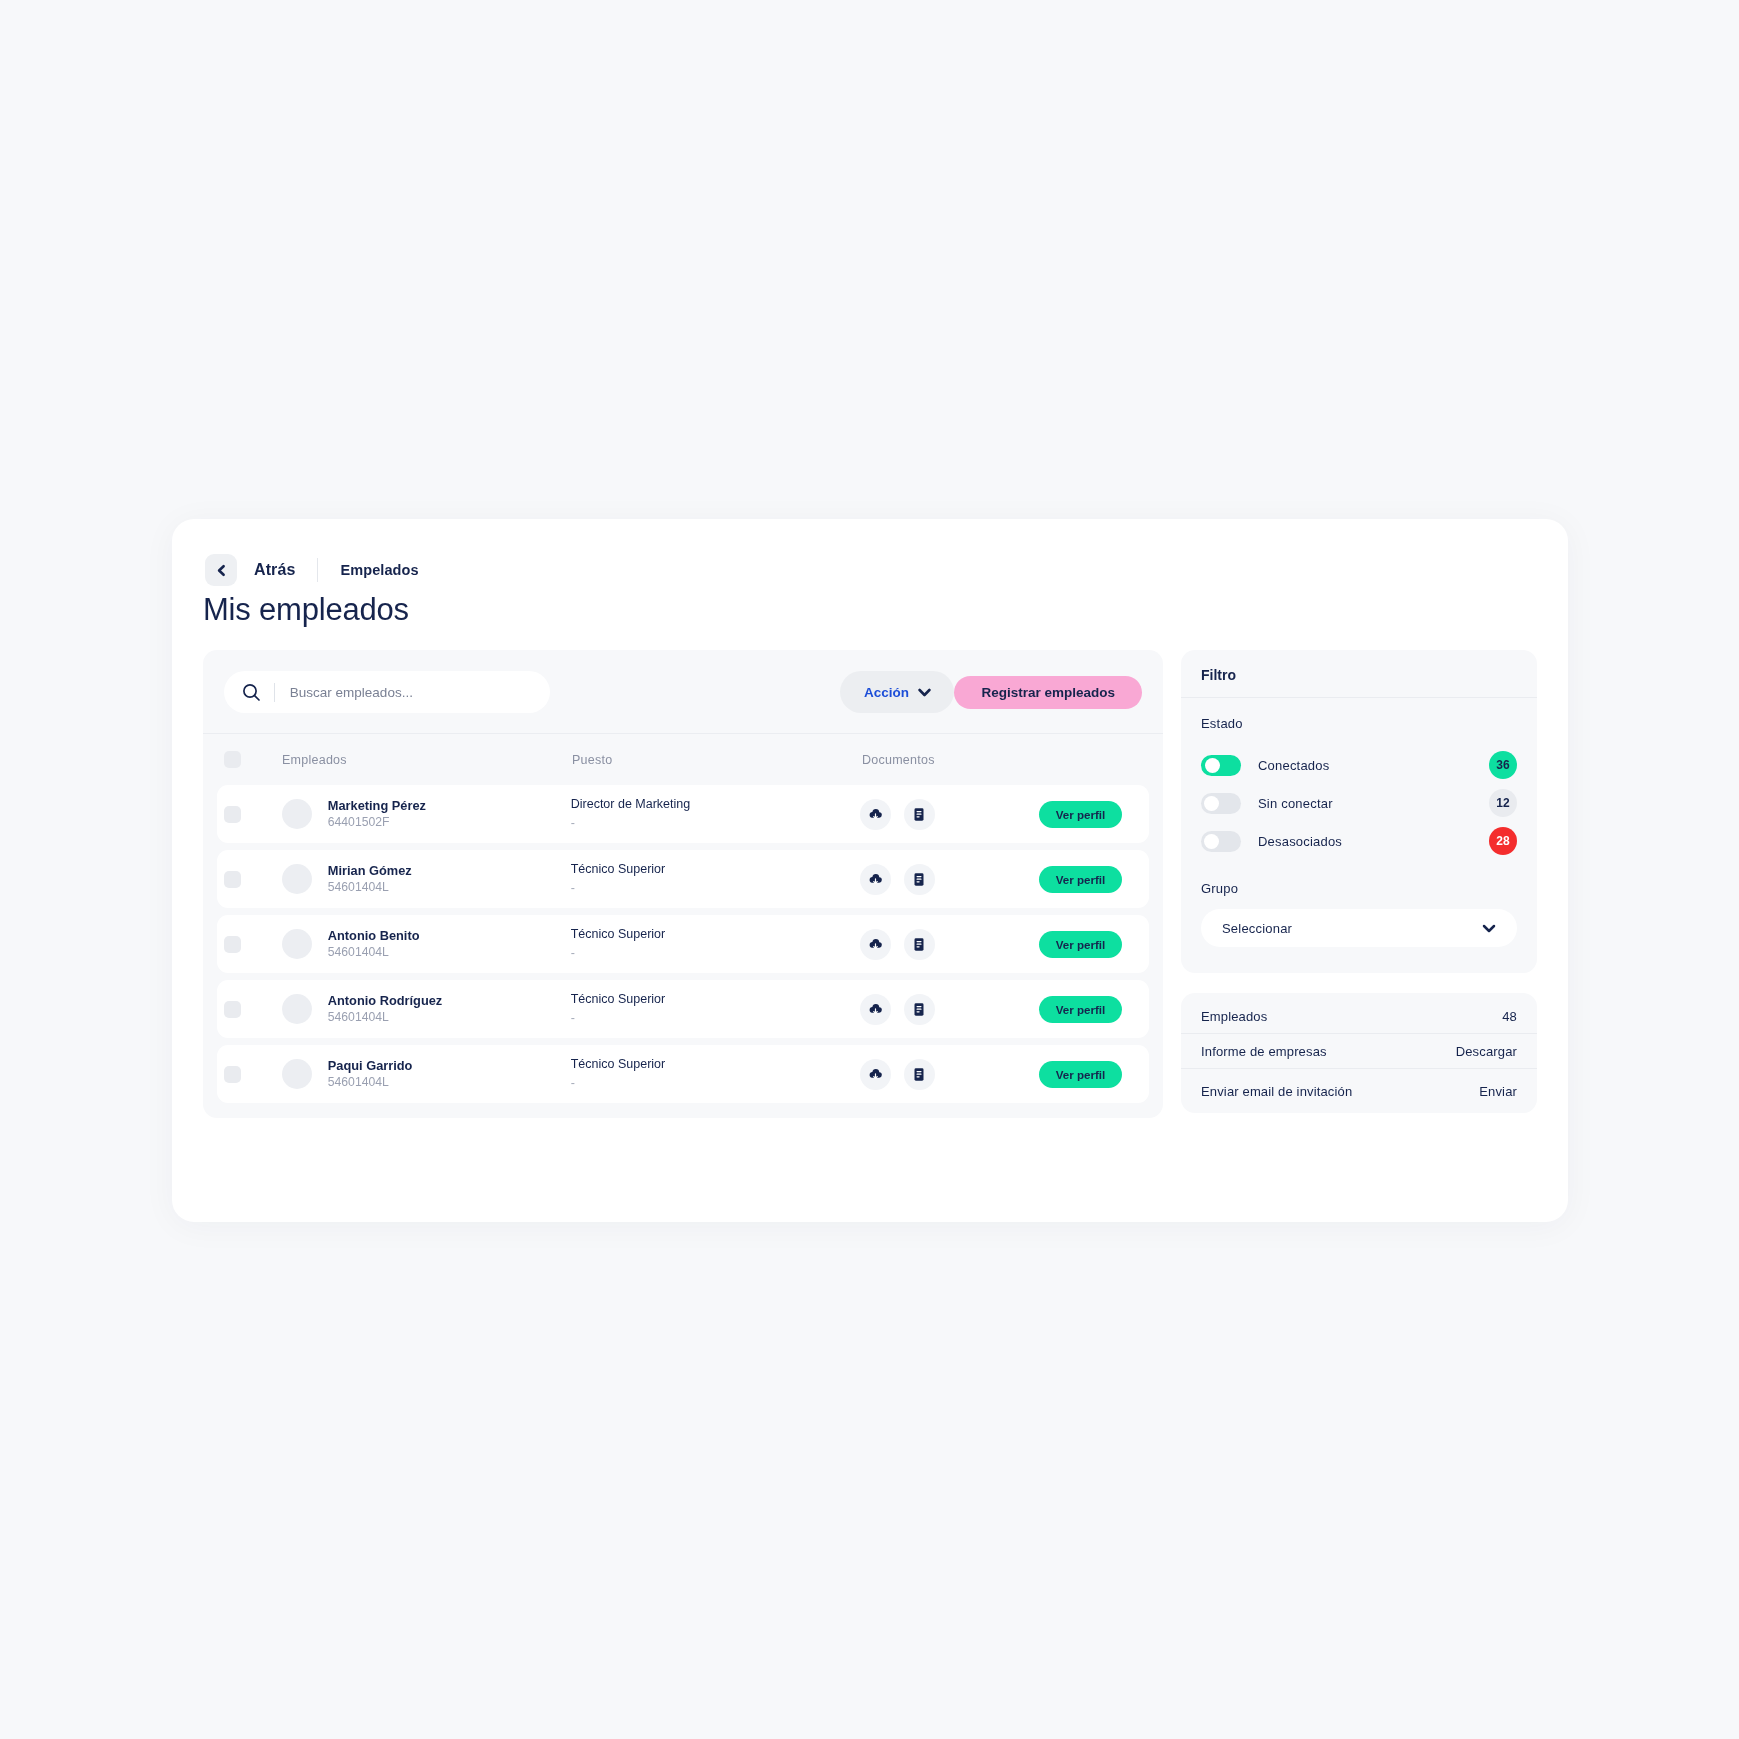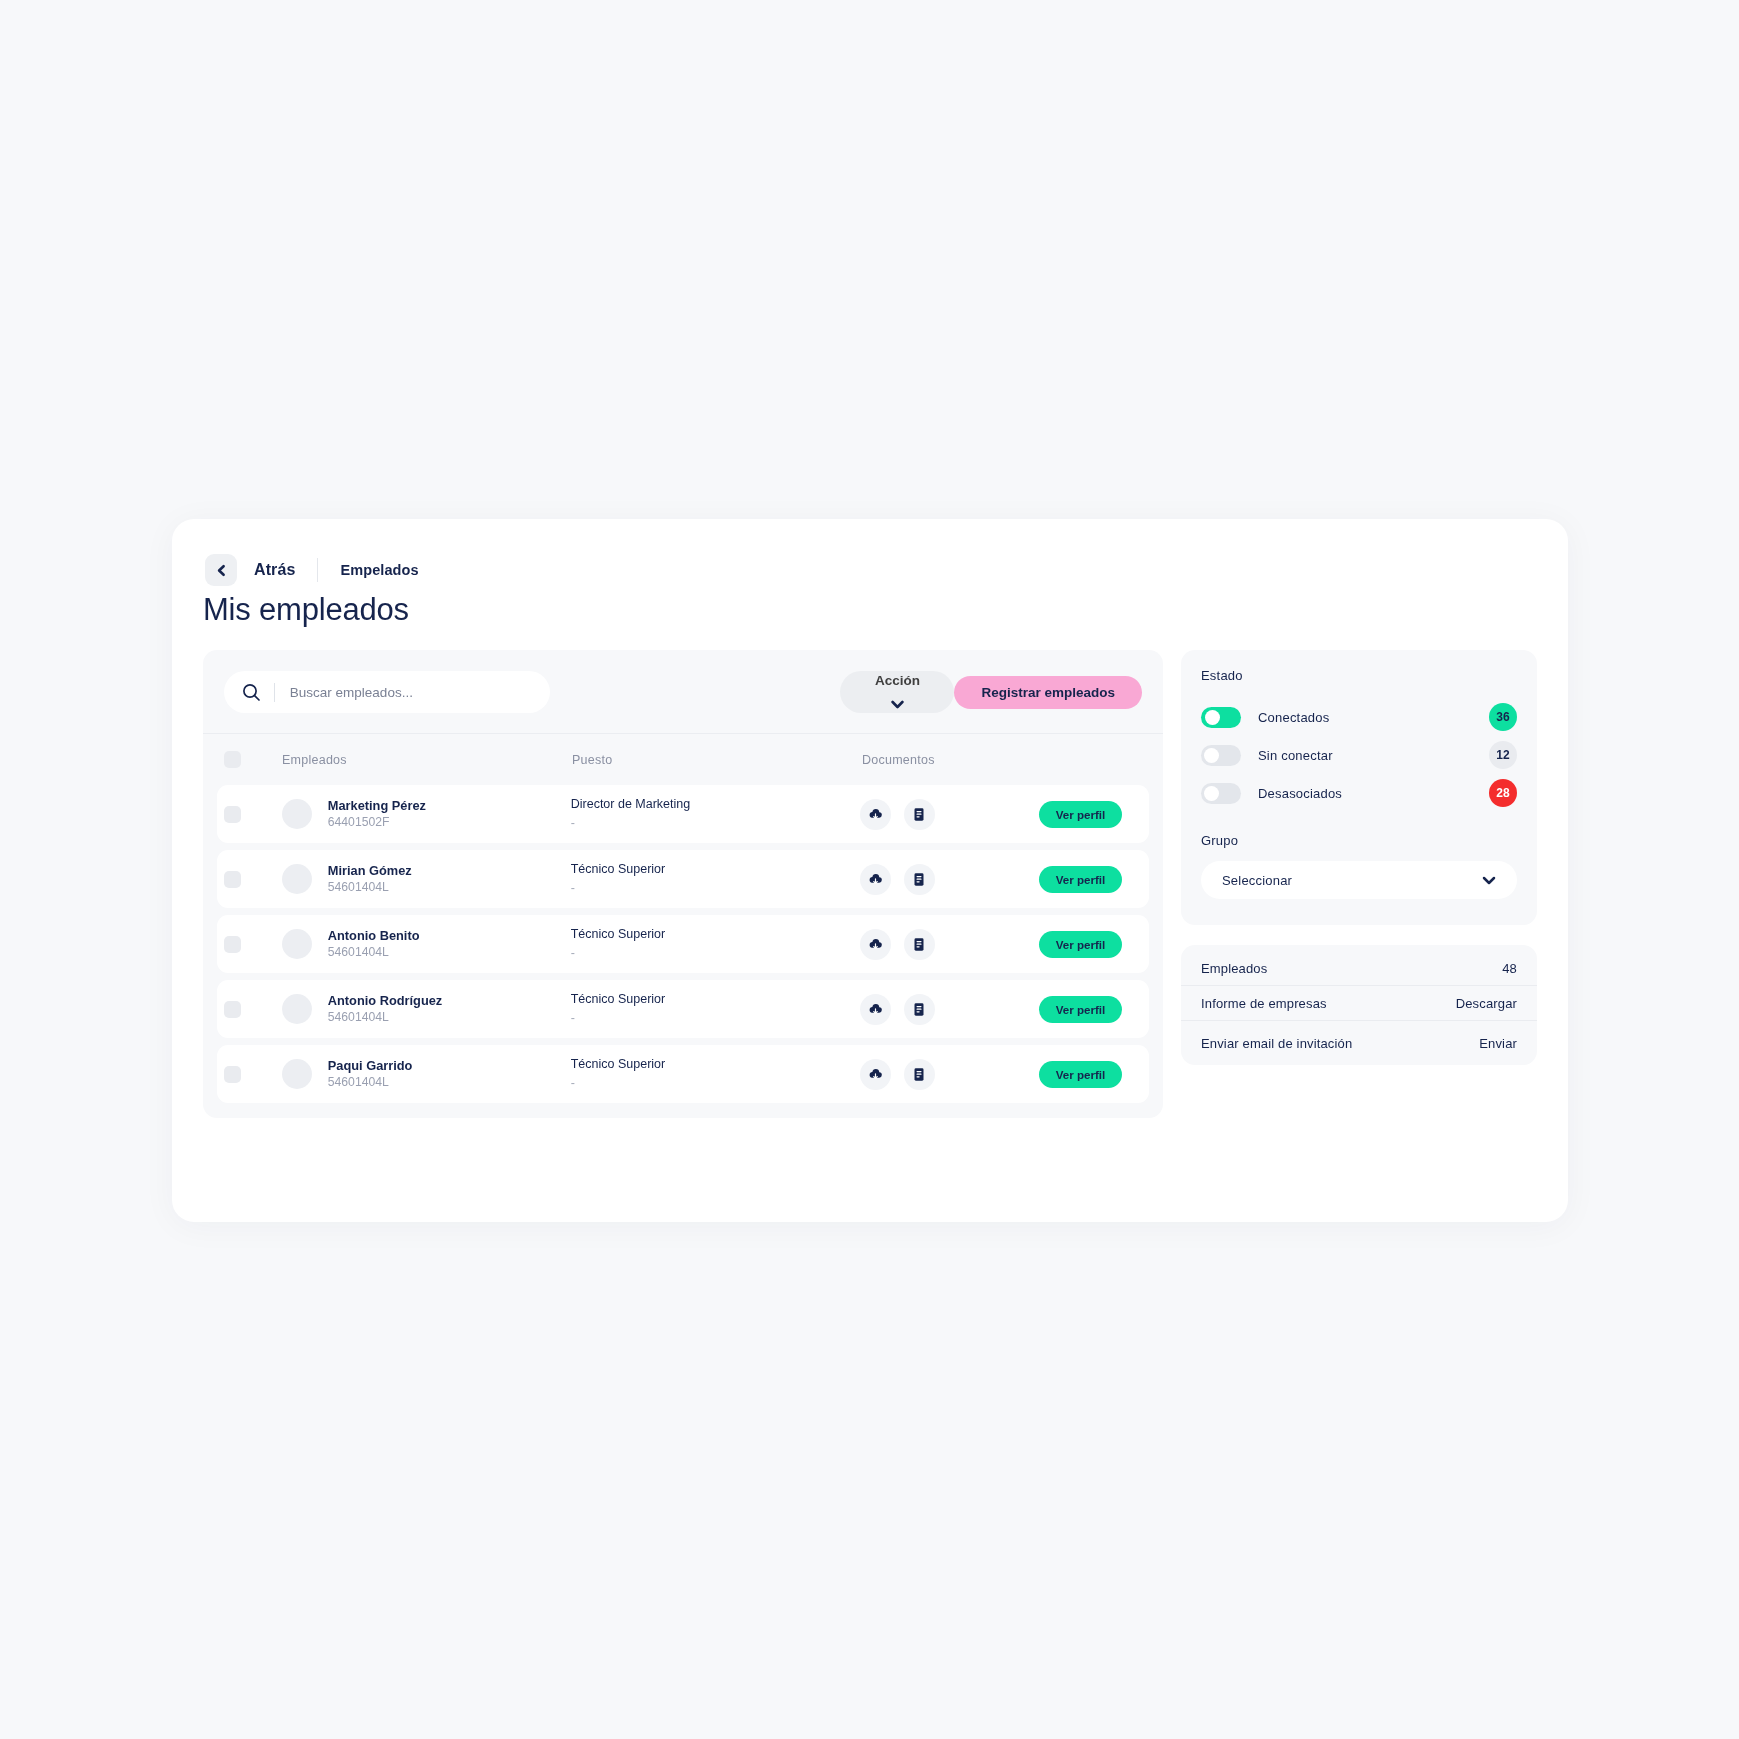--- a/index.html
+++ b/index.html
@@ -85,22 +85,22 @@
     font-family: "Liberation Sans", sans-serif;
     font-size: 13.5px; color: #7a8194; width: 100%;
   }
   .search-input::placeholder { color: #7a8194; }
   .spacer { flex: 1; }
   .btn-accion {
     height: 42px; min-width: 114px;
     background: #eceef1; border: none; border-radius: 21px;
     display: flex; align-items: center; justify-content: center; gap: 9px;
     font-family: "Liberation Sans", sans-serif;
-    font-size: 13.5px; font-weight: 600; color: #404040;
-    cursor: pointer; padding: 0 20px; flex-direction: column;
+    font-size: 13.5px; font-weight: 600; color: #1d4ed8;
+    cursor: pointer; padding: 0 20px;
   }
   .btn-registrar {
     height: 33px;
     background: #f9a8d4; border: none; border-radius: 21px;
     font-family: "Liberation Sans", sans-serif;
     font-size: 13.5px; font-weight: 600; color: #16244d;
     cursor: pointer; padding: 0 27px; white-space: nowrap;
   }
 
   
@@ -467,20 +467,21 @@
               </div>
             </div>
 
           </div>
         </div>
       </div>
 
       <div class="right-col">
 
         <div class="panel">
+          <div class="panel-head">Filtro</div>
           <div class="panel-body">
             <div class="sec-label">Estado</div>
 
             <div class="filter-row">
               <span class="toggle on">
                 <span class="knob"></span>
               </span>
               <span class="filter-label">Conectados</span>
               <span class="badge green">36</span>
             </div>

